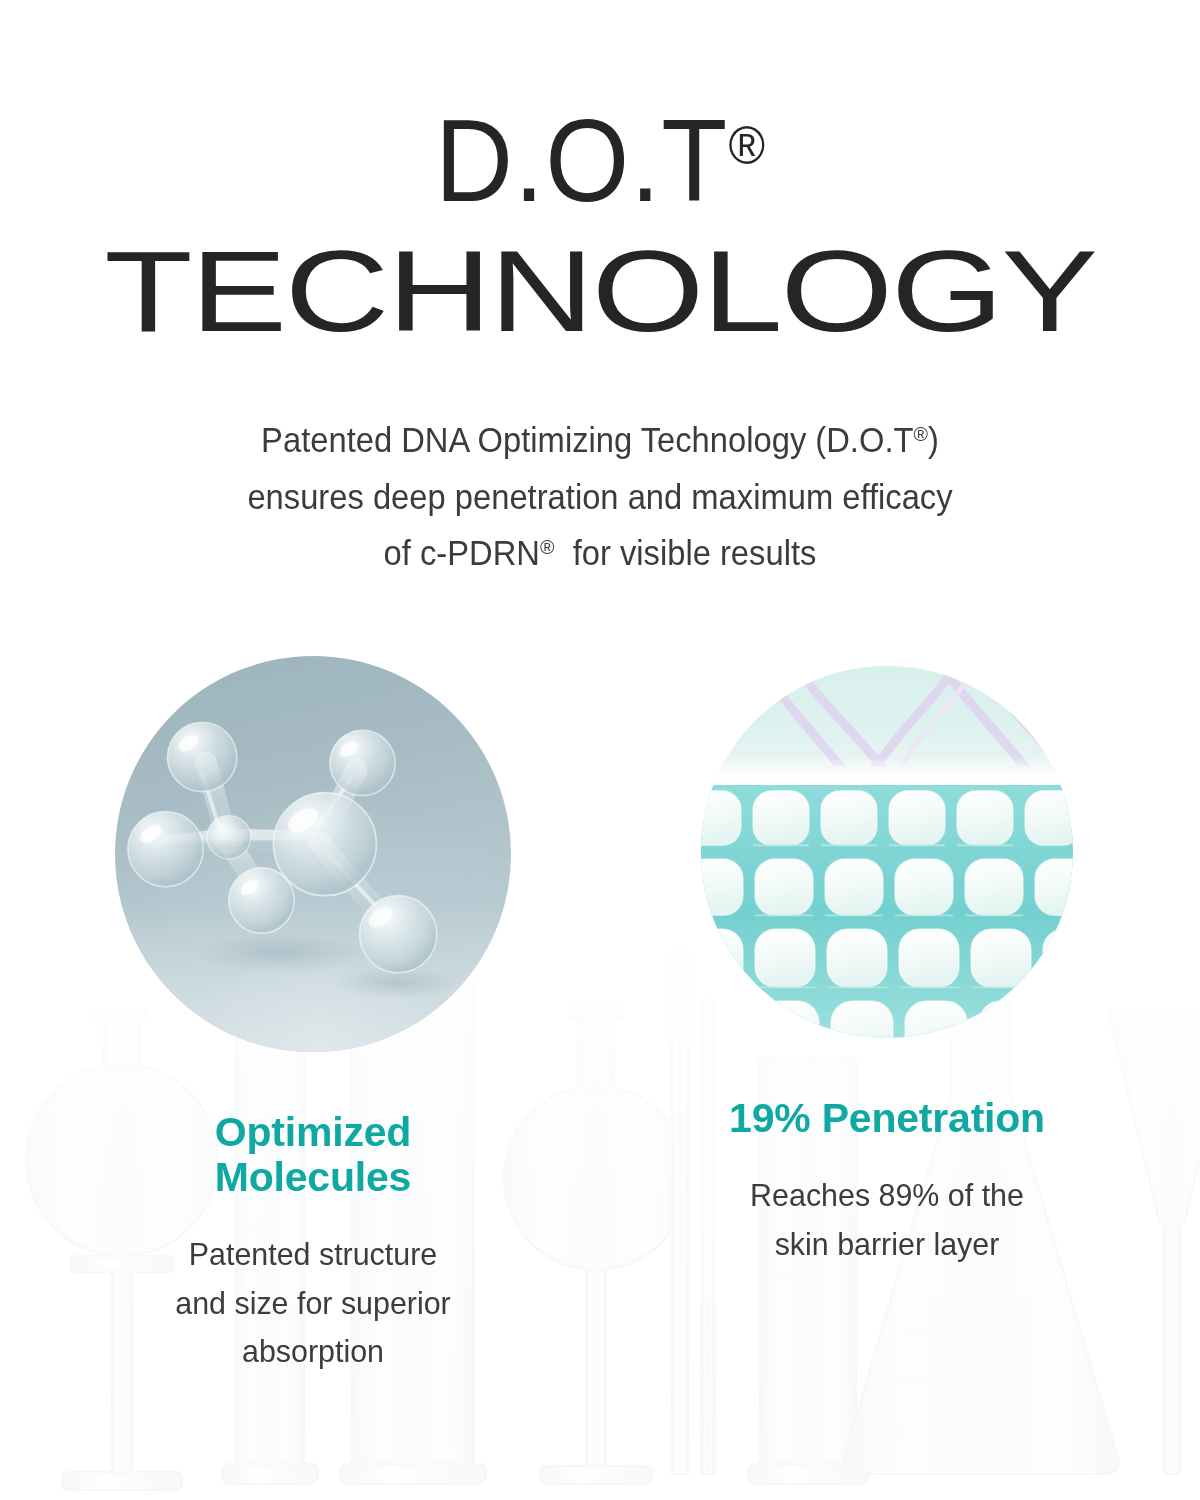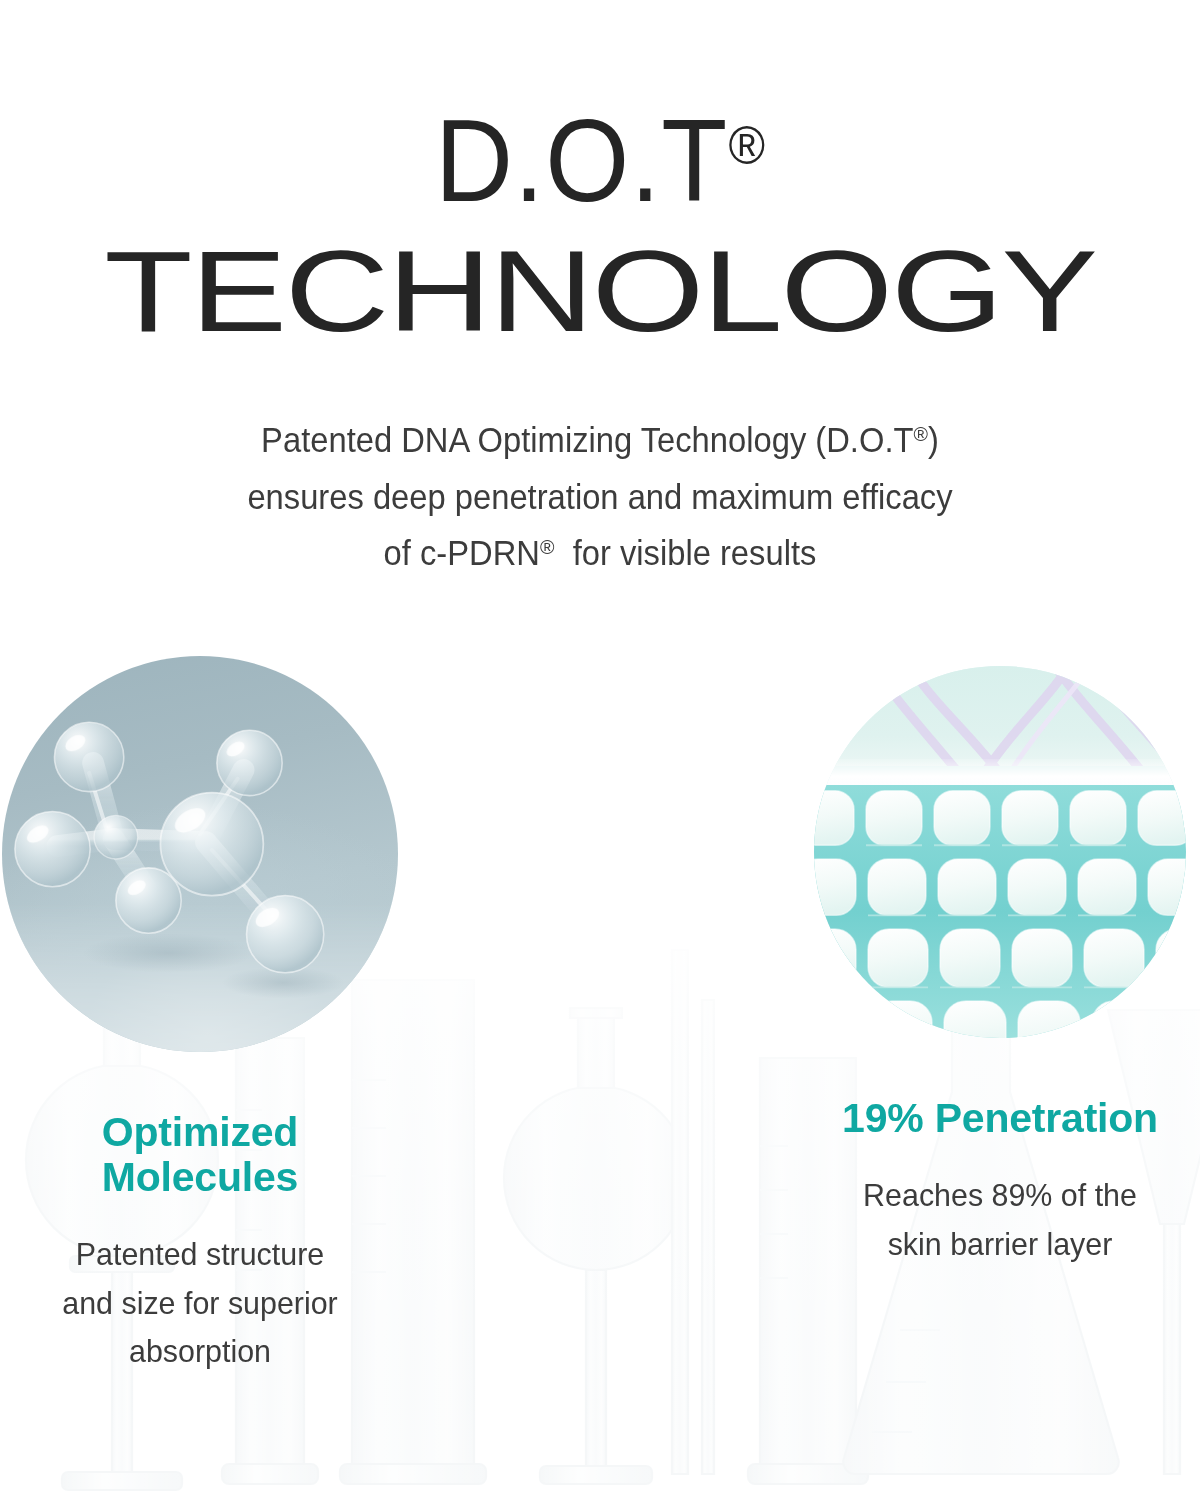--- a/index.html
+++ b/index.html
@@ -77,21 +77,21 @@
   }
   .subtitle .ln{display:block;white-space:pre;}
   .reg-sub{
     font-size:.6em;vertical-align:super;line-height:0;position:relative;top:.07em;
   }
 
   
   .features{
     position:relative;z-index:3;
     display:flex;
-    justify-content:space-between;
+    justify-content:center;
     align-items:flex-start;
     gap:174px;
     margin-top:74px;
   }
   .feature{width:400px;text-align:center;}
 
   .circle{
     width:396px;height:396px;border-radius:50%;
     margin:0 auto;
     overflow:hidden;position:relative;

